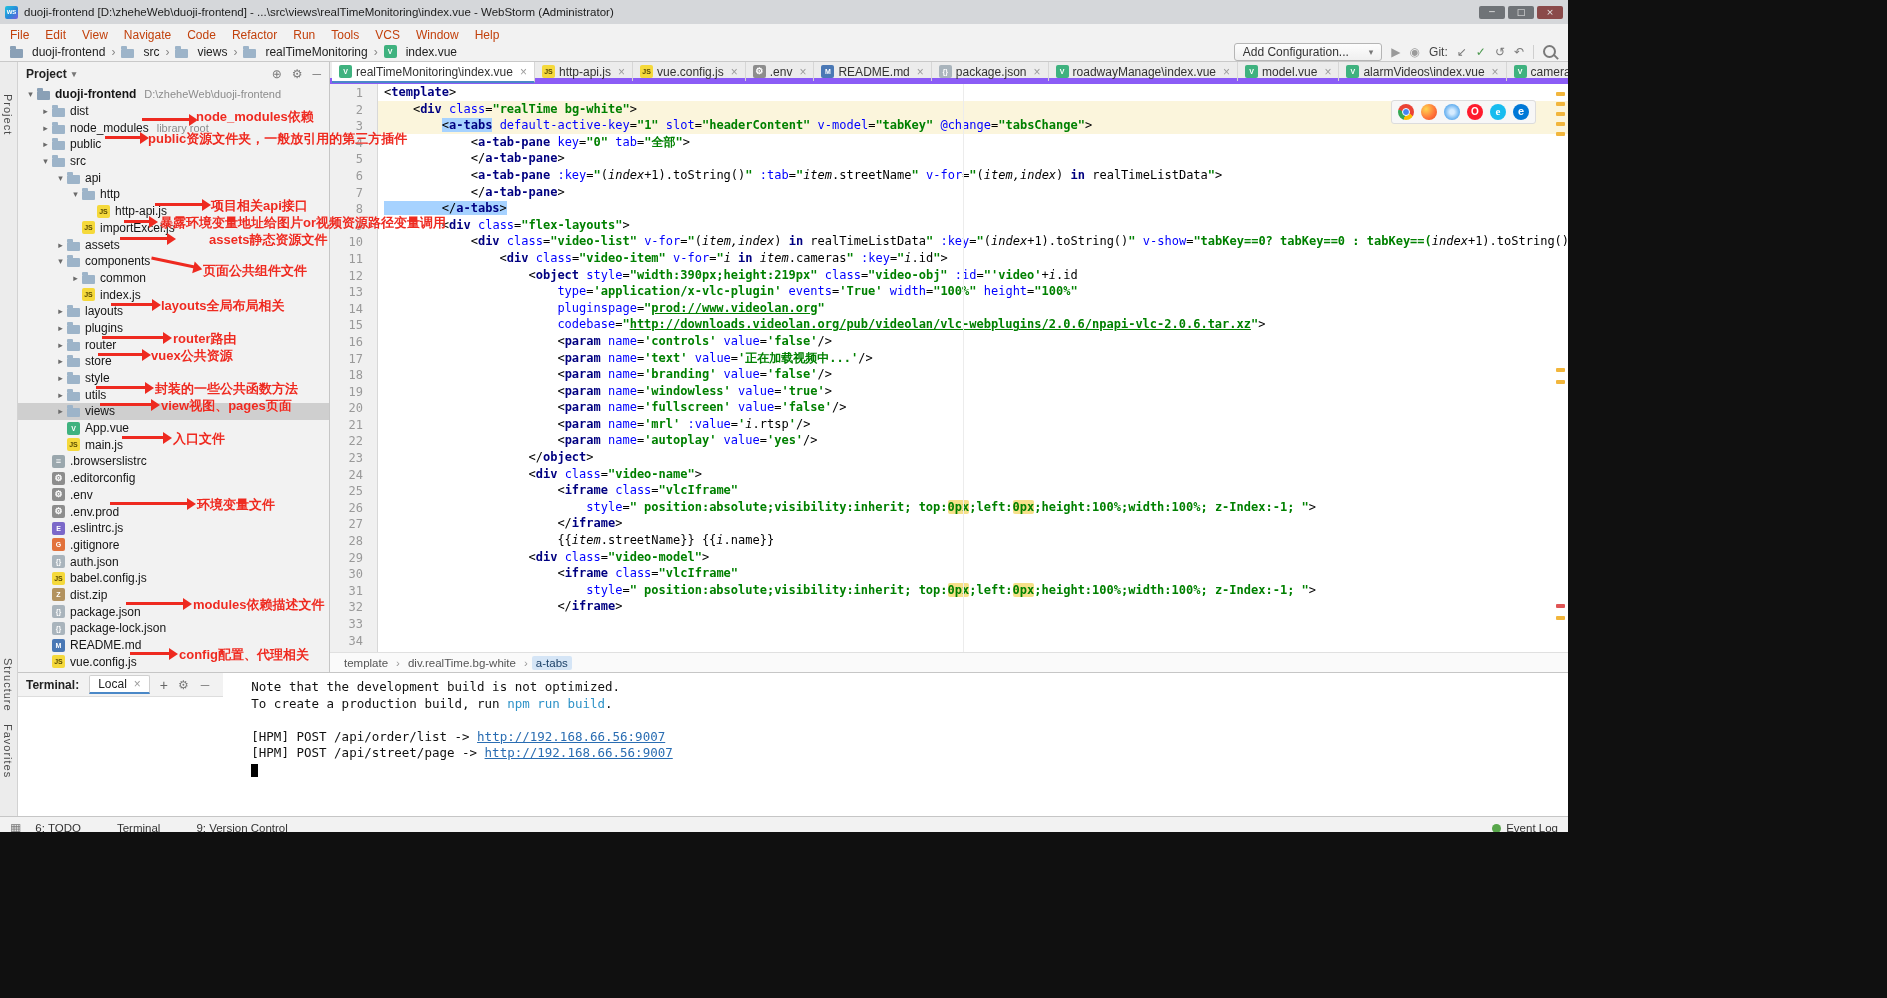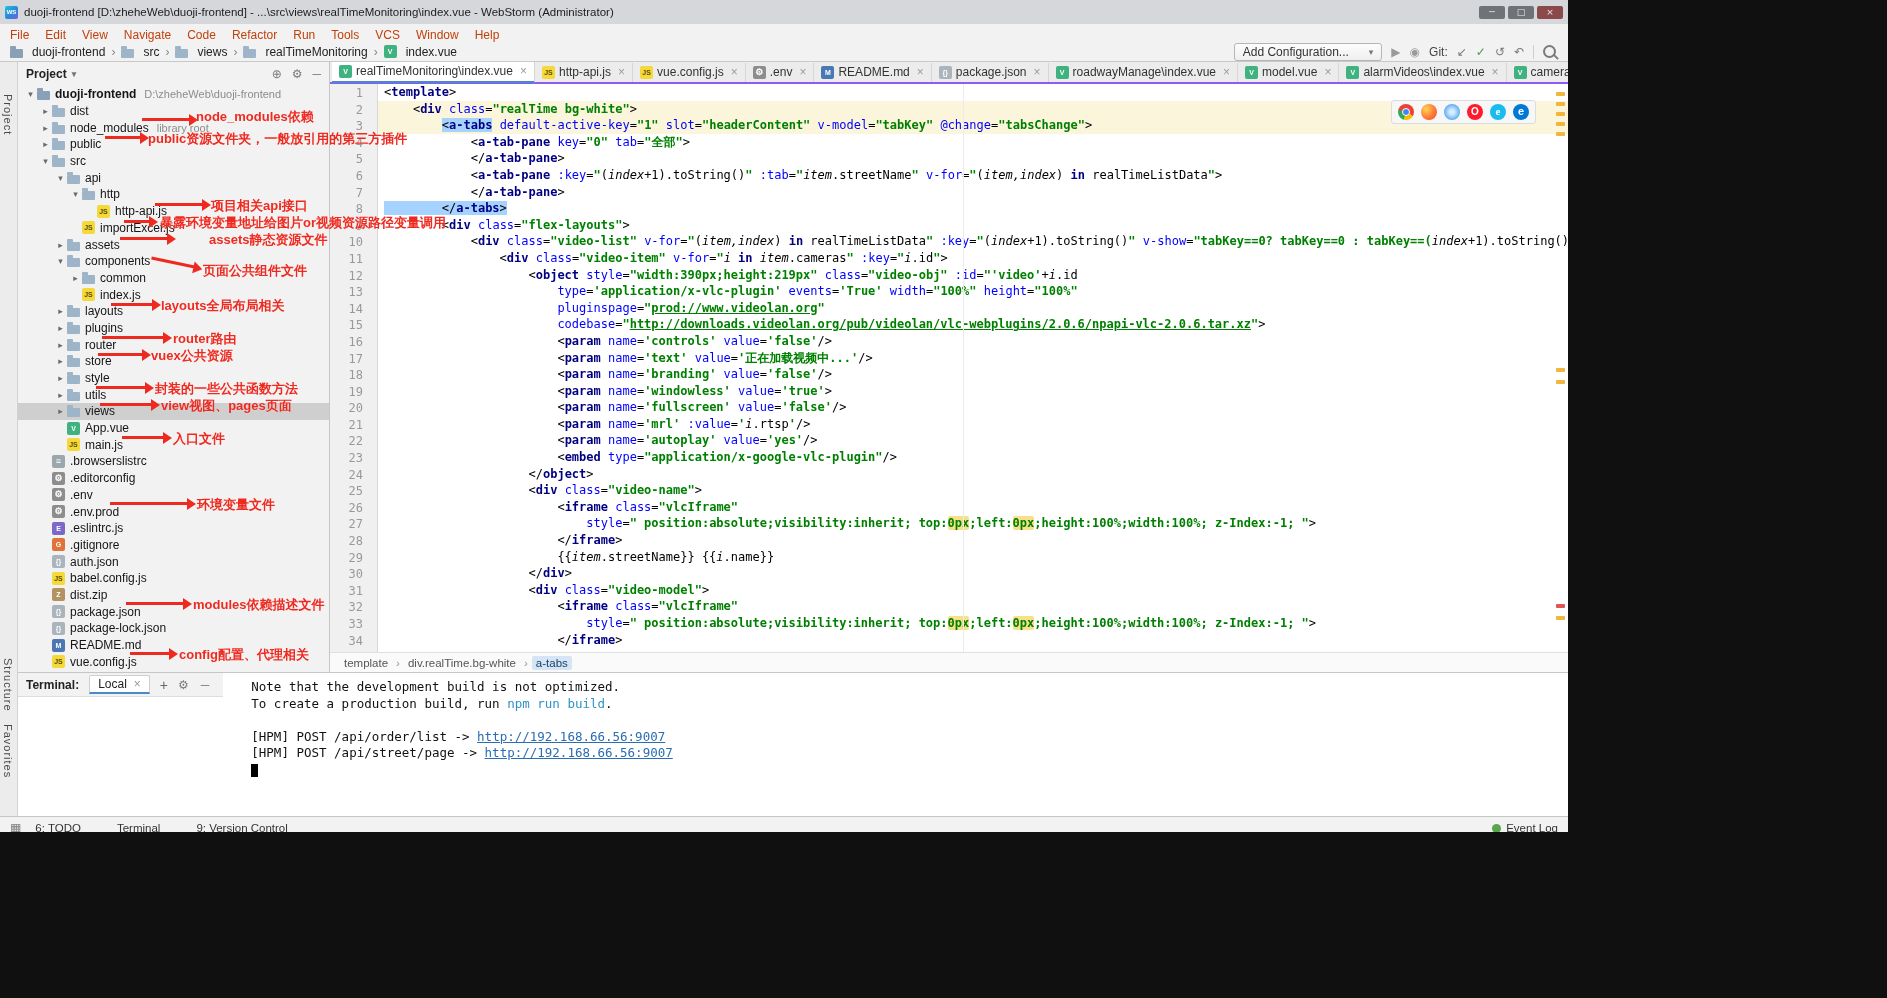--- a/index.html
+++ b/index.html
@@ -62,21 +62,21 @@
   .fi-json{background:#a9b4bc}
   .fi-md{background:#4a78b5}
   .fi-conf{background:#8d8d8d;font-size:9px}
   .fi-zip{background:#b2925f}
   .fi-git{background:#e2723c}
   .fi-eslint{background:#7b68c9}
   .fi-txt{background:#9aa7ad;font-size:9px}
 
   
   .editor{flex:1;display:flex;flex-direction:column;background:#fff;min-width:0;position:relative}
-  .tabbar{height:22px;background:#ececec;border-bottom:2px solid #8b5cf6;display:flex;align-items:center;font-size:12px;padding-left:2px;box-sizing:border-box}
+  .tabbar{height:22px;background:#ececec;border-bottom:6px solid #8b5cf6;display:flex;align-items:flex-start;font-size:12px;padding-left:2px;box-sizing:border-box}
   .etab{display:flex;align-items:center;gap:4px;padding:2px 7px 2px;border-right:1px solid #d6d6d6;color:#333;height:19px;box-sizing:border-box;white-space:nowrap}
   .etab .fi{margin-right:0}
   .etab.active{background:#fff;border-bottom:2px solid #4a88c7;height:21px}
   .etab-close{color:#9b9b9b;margin-left:3px;font-size:12px}
   .editor-body{flex:1;display:flex;position:relative;overflow:hidden}
   .gutter{width:48px;background:#f0f0f0;border-right:1px solid #d8d8d8;text-align:right;padding:1px 14px 0 0;color:#999;font:12px/16.6px "DejaVu Sans Mono",monospace;box-sizing:border-box;flex:none}
   .gut-num{height:16.6px}
   .code{flex:1;position:relative;font:12px/16.6px "DejaVu Sans Mono",monospace;padding-top:0;overflow:hidden}
   .code-line{white-space:pre;padding-left:6px;height:16.6px}
   .code-line.cream{background:#fbf5dc}
@@ -518,28 +518,26 @@
                   <div class="code-line"><span class="tok-g">                        </span><span class="tok-a">type</span><span class="tok-g">=</span><span class="tok-s">'application/x-vlc-plugin'</span><span class="tok-g"> </span><span class="tok-a">events</span><span class="tok-g">=</span><span class="tok-s">'True'</span><span class="tok-g"> </span><span class="tok-a">width</span><span class="tok-g">=</span><span class="tok-s">"100%"</span><span class="tok-g"> </span><span class="tok-a">height</span><span class="tok-g">=</span><span class="tok-s">"100%"</span></div>
                   <div class="code-line"><span class="tok-g">                        </span><span class="tok-a">pluginspage</span><span class="tok-g">=</span><span class="tok-s">"</span><span class="tok-u">prod://www.videolan.org</span><span class="tok-s">"</span></div>
                   <div class="code-line"><span class="tok-g">                        </span><span class="tok-a">codebase</span><span class="tok-g">=</span><span class="tok-s">"</span><span class="tok-u">http://downloads.videolan.org/pub/videolan/vlc-webplugins/2.0.6/npapi-vlc-2.0.6.tar.xz</span><span class="tok-s">"</span><span class="tok-g">&gt;</span></div>
                   <div class="code-line"><span class="tok-g">                        &lt;</span><span class="tok-t">param</span><span class="tok-g"> </span><span class="tok-a">name</span><span class="tok-g">=</span><span class="tok-s">'controls'</span><span class="tok-g"> </span><span class="tok-a">value</span><span class="tok-g">=</span><span class="tok-s">'false'</span><span class="tok-g">/&gt;</span></div>
                   <div class="code-line"><span class="tok-g">                        &lt;</span><span class="tok-t">param</span><span class="tok-g"> </span><span class="tok-a">name</span><span class="tok-g">=</span><span class="tok-s">'text'</span><span class="tok-g"> </span><span class="tok-a">value</span><span class="tok-g">=</span><span class="tok-s">'正在加载视频中...'</span><span class="tok-g">/&gt;</span></div>
                   <div class="code-line"><span class="tok-g">                        &lt;</span><span class="tok-t">param</span><span class="tok-g"> </span><span class="tok-a">name</span><span class="tok-g">=</span><span class="tok-s">'branding'</span><span class="tok-g"> </span><span class="tok-a">value</span><span class="tok-g">=</span><span class="tok-s">'false'</span><span class="tok-g">/&gt;</span></div>
                   <div class="code-line"><span class="tok-g">                        &lt;</span><span class="tok-t">param</span><span class="tok-g"> </span><span class="tok-a">name</span><span class="tok-g">=</span><span class="tok-s">'windowless'</span><span class="tok-g"> </span><span class="tok-a">value</span><span class="tok-g">=</span><span class="tok-s">'true'</span><span class="tok-g">&gt;</span></div>
                   <div class="code-line"><span class="tok-g">                        &lt;</span><span class="tok-t">param</span><span class="tok-g"> </span><span class="tok-a">name</span><span class="tok-g">=</span><span class="tok-s">'fullscreen'</span><span class="tok-g"> </span><span class="tok-a">value</span><span class="tok-g">=</span><span class="tok-s">'false'</span><span class="tok-g">/&gt;</span></div>
                   <div class="code-line"><span class="tok-g">                        &lt;</span><span class="tok-t">param</span><span class="tok-g"> </span><span class="tok-a">name</span><span class="tok-g">=</span><span class="tok-s">'mrl'</span><span class="tok-g"> </span><span class="tok-a">:value</span><span class="tok-g">=</span><span class="tok-s">'</span><span class="tok-e">i</span><span class="tok-g">.rtsp</span><span class="tok-s">'</span><span class="tok-g">/&gt;</span></div>
                   <div class="code-line"><span class="tok-g">                        &lt;</span><span class="tok-t">param</span><span class="tok-g"> </span><span class="tok-a">name</span><span class="tok-g">=</span><span class="tok-s">'autoplay'</span><span class="tok-g"> </span><span class="tok-a">value</span><span class="tok-g">=</span><span class="tok-s">'yes'</span><span class="tok-g">/&gt;</span></div>
-                  <div class="code-line"><span class="tok-g">                        &lt;</span><span class="tok-t">embed</span><span class="tok-g"> </span><span class="tok-a">type</span><span class="tok-g">=</span><span class="tok-s">"application/x-google-vlc-plugin"</span><span class="tok-g">/&gt;</span></div>
                   <div class="code-line"><span class="tok-g">                    &lt;/</span><span class="tok-t">object</span><span class="tok-g">&gt;</span></div>
                   <div class="code-line"><span class="tok-g">                    &lt;</span><span class="tok-t">div</span><span class="tok-g"> </span><span class="tok-a">class</span><span class="tok-g">=</span><span class="tok-s">"video-name"</span><span class="tok-g">&gt;</span></div>
                   <div class="code-line"><span class="tok-g">                        &lt;</span><span class="tok-t">iframe</span><span class="tok-g"> </span><span class="tok-a">class</span><span class="tok-g">=</span><span class="tok-s">"vlcIframe"</span></div>
                   <div class="code-line"><span class="tok-g">                            </span><span class="tok-a">style</span><span class="tok-g">=</span><span class="tok-s">" position:absolute;visibility:inherit; top:</span><span class="tok-h">0px</span><span class="tok-s">;left:</span><span class="tok-h">0px</span><span class="tok-s">;height:100%;width:100%; z-Index:-1; "</span><span class="tok-g">&gt;</span></div>
                   <div class="code-line"><span class="tok-g">                        &lt;/</span><span class="tok-t">iframe</span><span class="tok-g">&gt;</span></div>
                   <div class="code-line"><span class="tok-g">                        {{</span><span class="tok-e">item</span><span class="tok-g">.streetName}} {{</span><span class="tok-e">i</span><span class="tok-g">.name}}</span></div>
-                  <div class="code-line"><span class="tok-g">                    &lt;/</span><span class="tok-t">div</span><span class="tok-g">&gt;</span></div>
                   <div class="code-line"><span class="tok-g">                    &lt;</span><span class="tok-t">div</span><span class="tok-g"> </span><span class="tok-a">class</span><span class="tok-g">=</span><span class="tok-s">"video-model"</span><span class="tok-g">&gt;</span></div>
                   <div class="code-line"><span class="tok-g">                        &lt;</span><span class="tok-t">iframe</span><span class="tok-g"> </span><span class="tok-a">class</span><span class="tok-g">=</span><span class="tok-s">"vlcIframe"</span></div>
                   <div class="code-line"><span class="tok-g">                            </span><span class="tok-a">style</span><span class="tok-g">=</span><span class="tok-s">" position:absolute;visibility:inherit; top:</span><span class="tok-h">0px</span><span class="tok-s">;left:</span><span class="tok-h">0px</span><span class="tok-s">;height:100%;width:100%; z-Index:-1; "</span><span class="tok-g">&gt;</span></div>
                   <div class="code-line"><span class="tok-g">                        &lt;/</span><span class="tok-t">iframe</span><span class="tok-g">&gt;</span></div>
                 </div>
               <div class="browser-bar">
                   <span class="bicon b-chrome"></span>
                   <span class="bicon b-firefox"></span>
                   <span class="bicon b-safari"></span>
                   <span class="bicon b-opera"></span>

